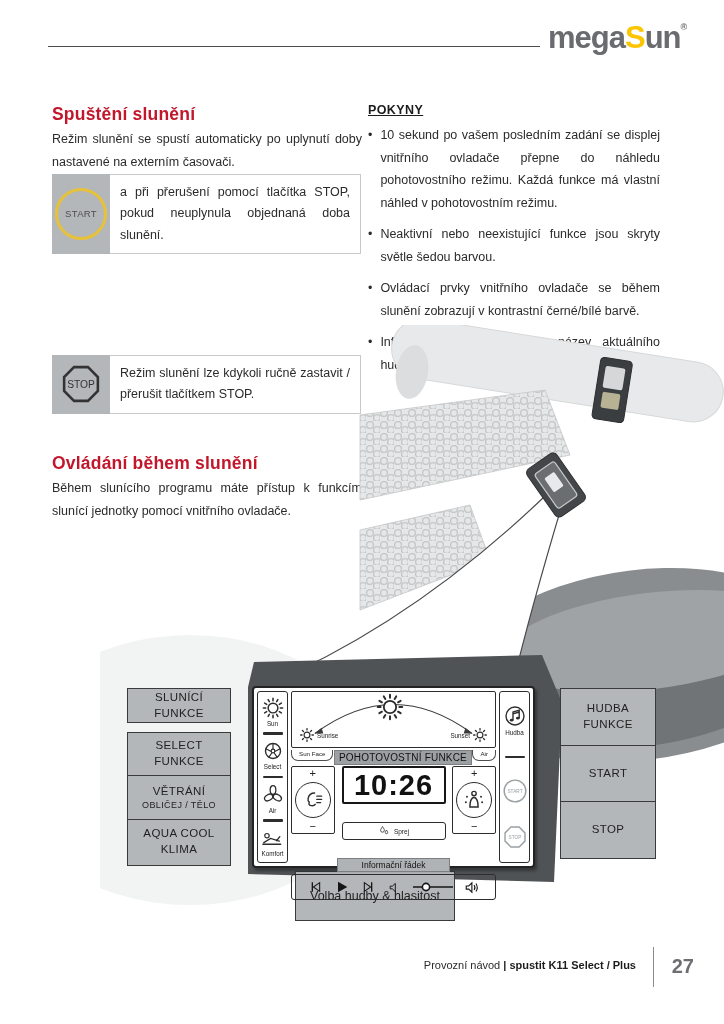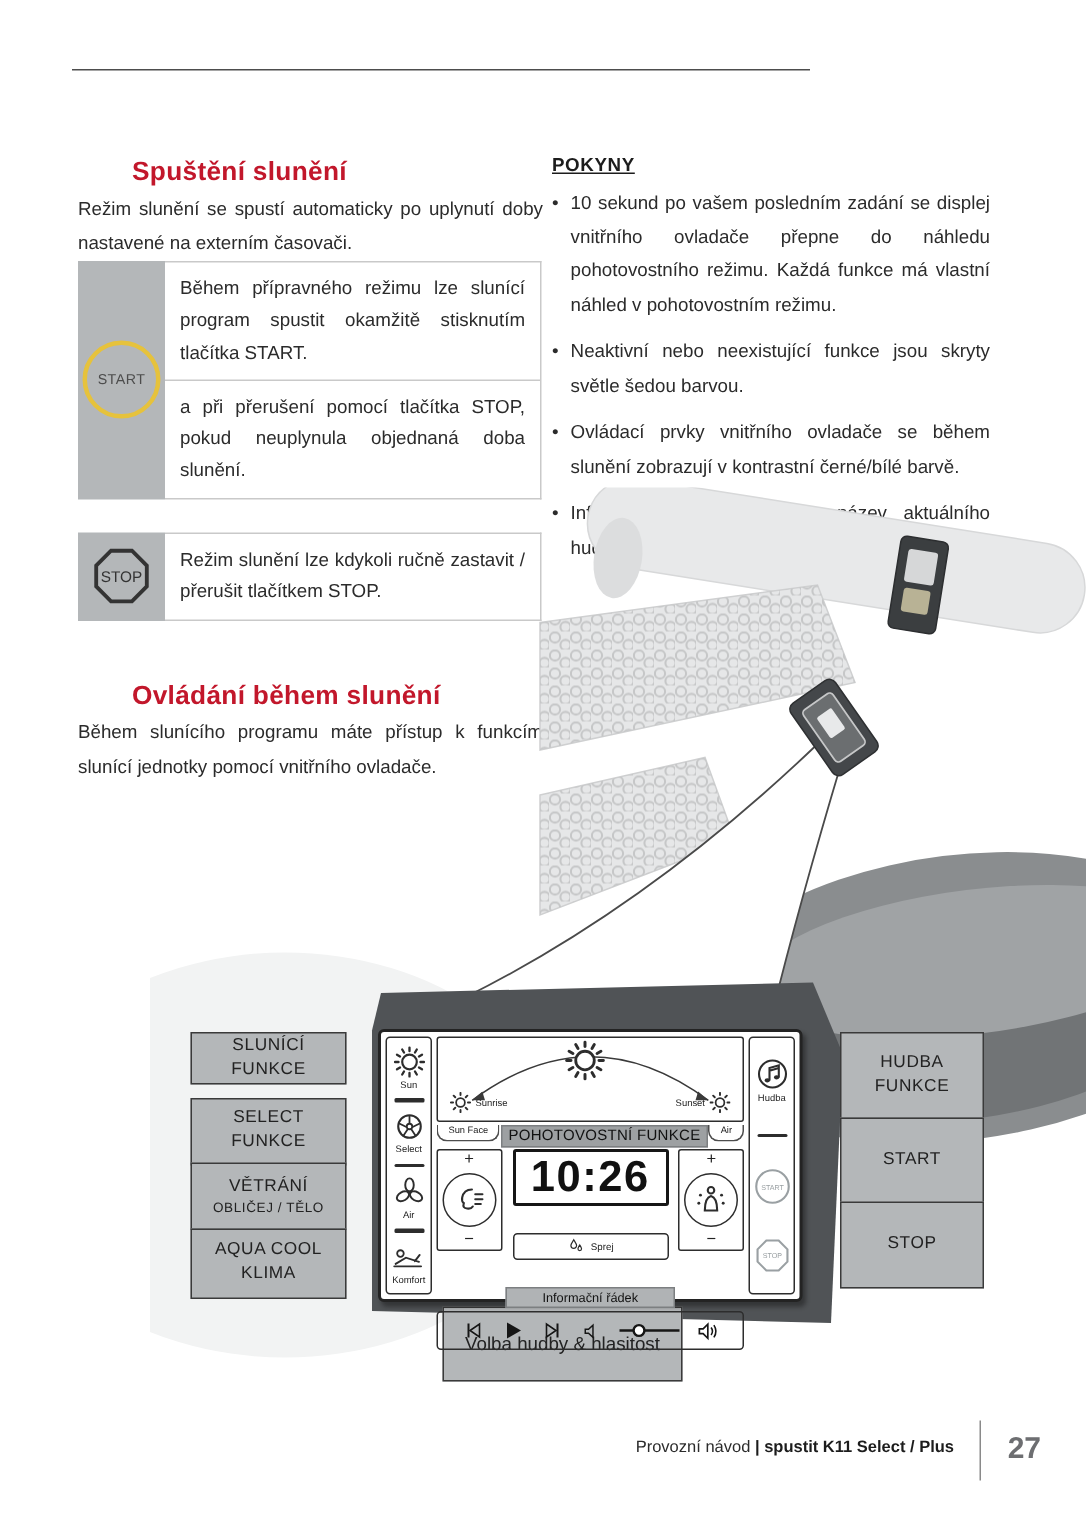--- a/index.html
+++ b/index.html
@@ -6,21 +6,21 @@
   body{font-family:"Liberation Sans", sans-serif; background:#888;}
   .page{position:relative;width:724px;height:1024px;background:#fff;overflow:hidden;margin:0 auto;}
 
   
   .header-rule{position:absolute;left:48px;top:46px;width:492px;height:1px;background:#4d4d4d;}
   .logo{position:absolute;top:20px;left:548px;font-size:31px;font-weight:bold;letter-spacing:-1px;color:#6a6b6e;}
   .logo .accent{color:#fdc400;}
   .logo .mark{font-size:9px;vertical-align:18px;letter-spacing:0;color:#6a6b6e;}
 
   
-  .h-red{position:absolute;color:#c2172b;font-size:17.5px;font-weight:bold;letter-spacing:.2px;margin-left:36px;}
+  .h-red{position:absolute;color:#c2172b;font-size:17.5px;font-weight:bold;letter-spacing:.2px;}
   .body-text{position:absolute;font-size:12.5px;color:#2b2b2b;line-height:1.85;text-align:justify;}
 
   
   .note-box{position:absolute;display:flex;background:#fff;}
   .note-side{width:58px;background:#b4b7b9;display:flex;align-items:center;justify-content:center;flex:none;}
   .note-body{flex:1;border:1px solid #c9c9c9;border-left:none;}
   .note-cell{padding:7px 10px;font-size:12.5px;line-height:1.7;color:#2b2b2b;text-align:justify;}
   .note-cell + .note-cell{border-top:1px solid #c9c9c9;}
   .start-key{width:46px;height:46px;border:3px solid #e6c23c;border-radius:50%;display:flex;align-items:center;justify-content:center;font-size:9.5px;color:#4d4d4d;letter-spacing:.3px;background:transparent;}
 
@@ -78,30 +78,32 @@
   .footer .ftext b{color:#1c1c1c;}
   .footer .vline{position:absolute;right:70px;top:-6px;width:1px;height:40px;background:#8a8a8a;}
   .footer .pnum{position:absolute;right:30px;top:2px;font-size:20px;font-weight:bold;color:#6d6e71;}
 </style>
 </head>
 <body>
 
 <div class="page">
 
   <div class="header-rule"></div>
+  <div class="logo">
+    <span>mega</span><span class="accent">S</span><span>un</span><span class="mark">®</span>
+  </div>
 
   <div class="h-red" style="left:52px;top:104px;">Spuštění slunění</div>
   <div class="body-text" style="left:52px;top:128px;width:310px;">Režim slunění se spustí automaticky po uplynutí doby nastavené na externím časovači.</div>
 
   <div class="note-box" style="left:52px;top:174px;width:309px;">
     <div class="note-side">
       <div class="start-key">START</div>
     </div>
     <div class="note-body">
-      <div class="note-cell">Během přípravného režimu lze slunící program spustit okamžitě stisknutím tlačítka START.</div>
       <div class="note-cell">a při přerušení pomocí tlačítka STOP, pokud neuplynula objednaná doba slunění.</div>
     </div>
   </div>
 
   <div class="note-box" style="left:52px;top:355px;width:309px;">
     <div class="note-side">
       <svg width="44" height="44" viewBox="0 0 24 24">
         <polygon points="15.8,2.8 8.2,2.8 2.8,8.2 2.8,15.8 8.2,21.2 15.8,21.2 21.2,15.8 21.2,8.2" fill="none" stroke="#333" stroke-width="1.4"></polygon>
         <text x="12" y="14.2" text-anchor="middle" font-size="5.6" fill="#333" font-family="Liberation Sans, sans-serif">STOP</text>
       </svg>

